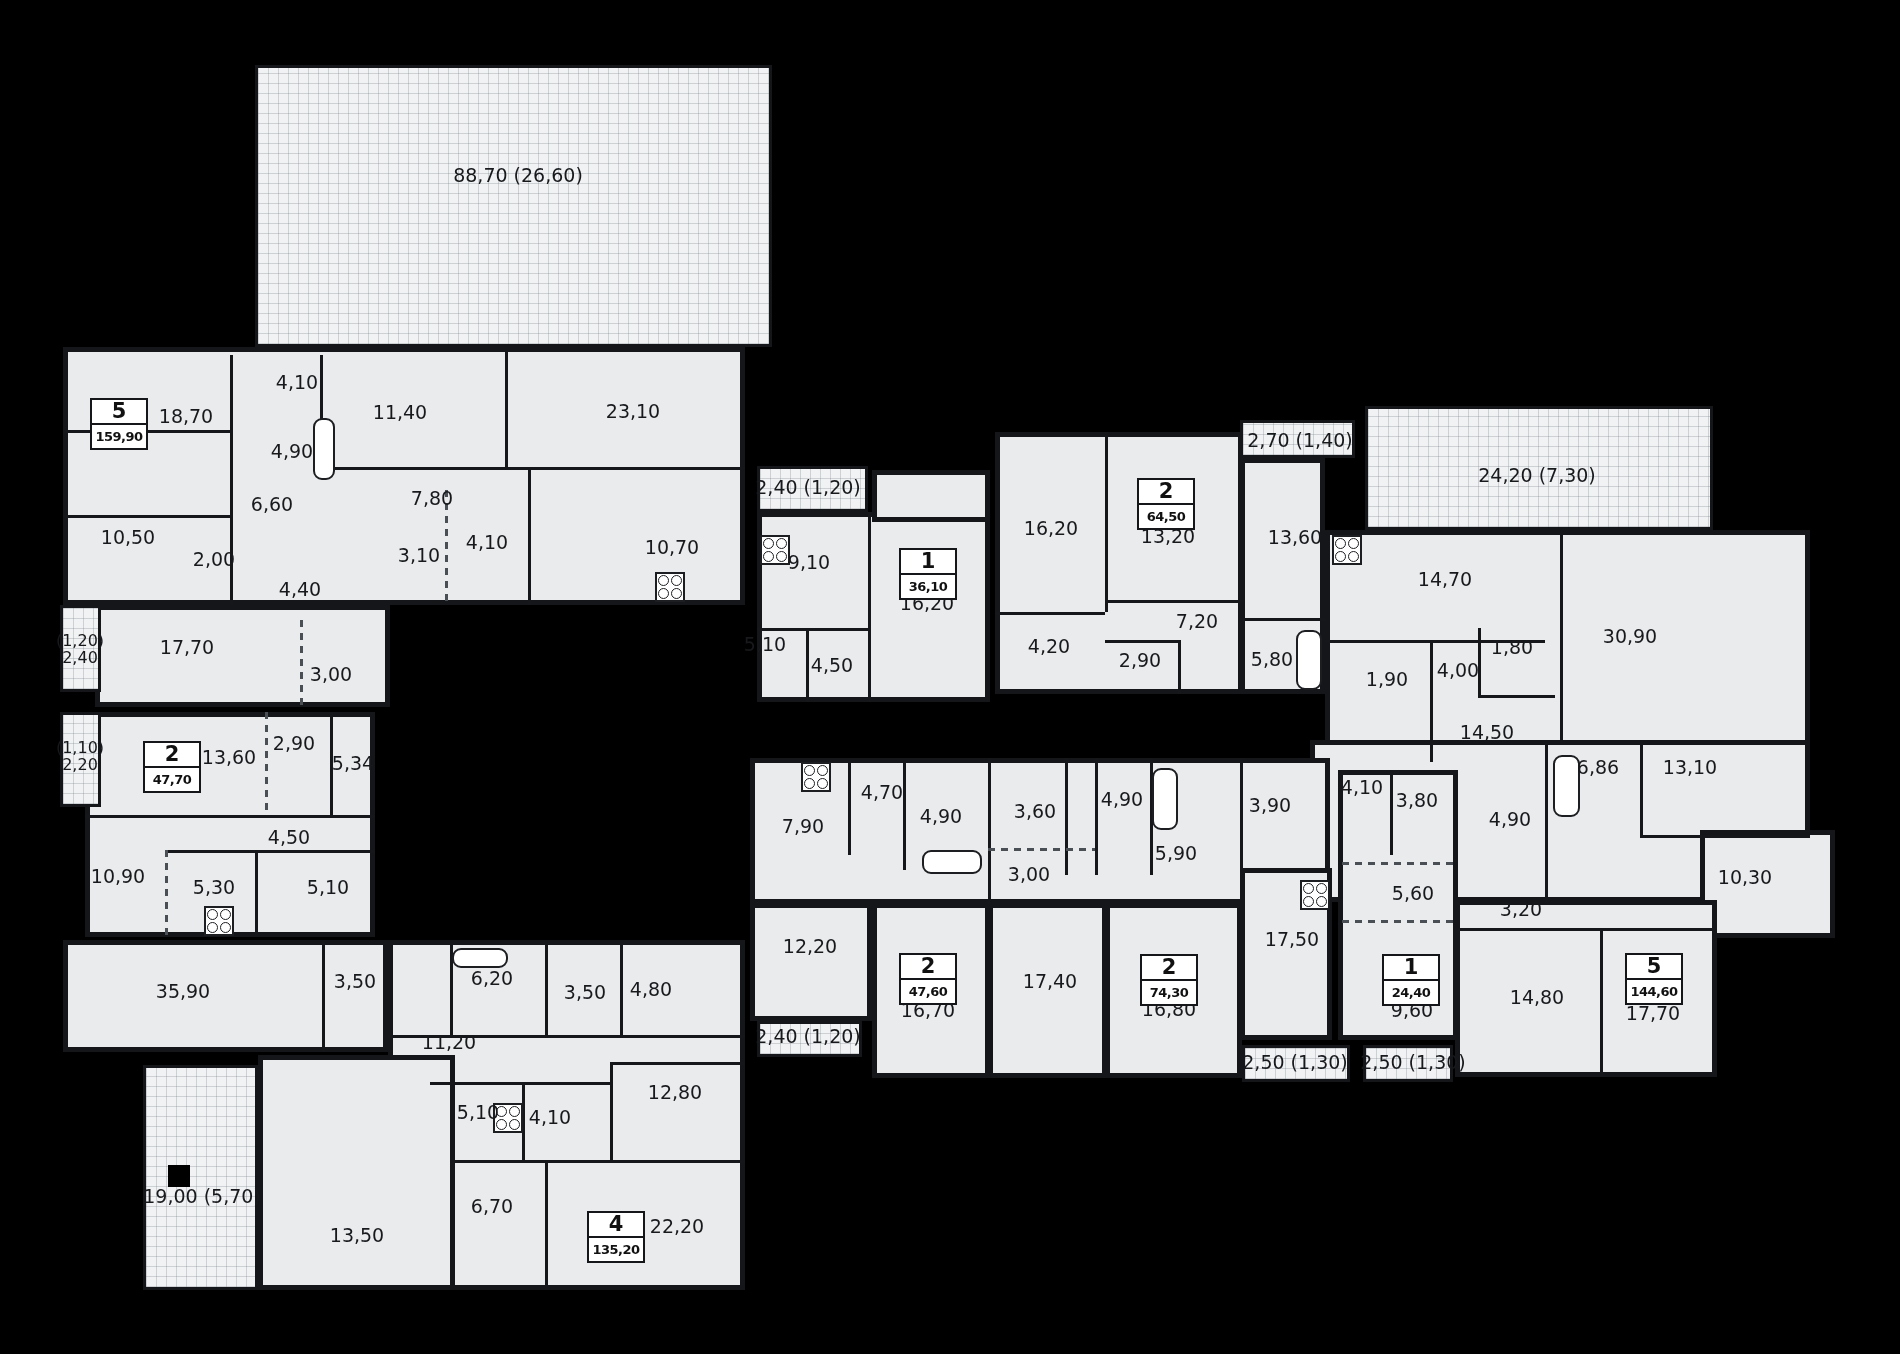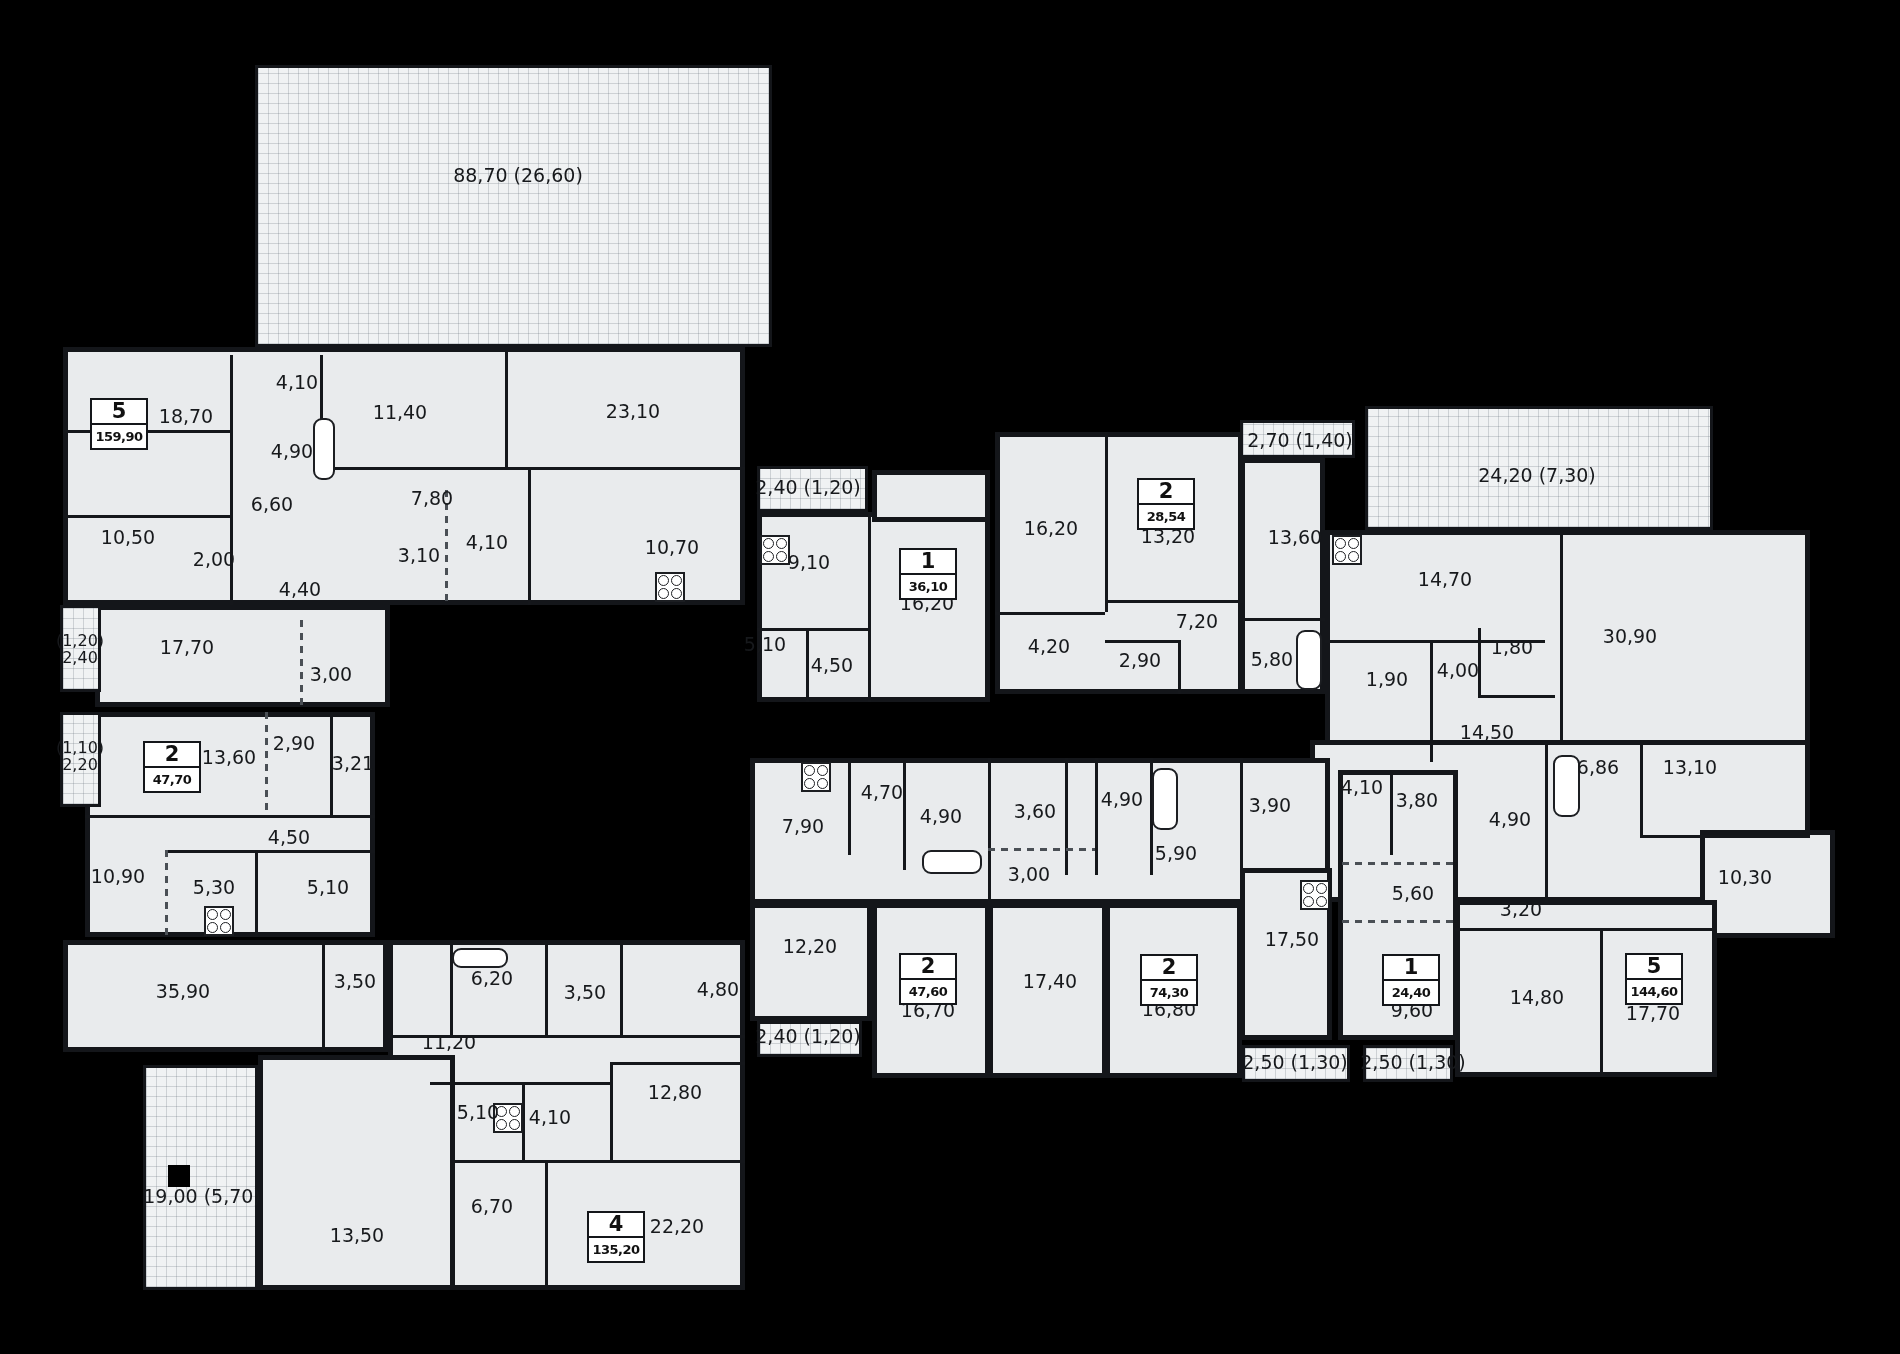--- a/index.html
+++ b/index.html
@@ -180,21 +180,21 @@
     <div class="badge" style="left: 90px; top: 398px;">
       <div class="n">5</div>
       <div class="a">159,90</div>
     </div>
     <div class="badge" style="left: 899px; top: 548px;">
       <div class="n">1</div>
       <div class="a">36,10</div>
     </div>
     <div class="badge" style="left: 1137px; top: 478px;">
       <div class="n">2</div>
-      <div class="a">28,54</div>
+      <div class="a">64,50</div>
     </div>
     <div class="badge" style="left: 143px; top: 741px;">
       <div class="n">2</div>
       <div class="a">47,70</div>
     </div>
     <div class="badge" style="left: 899px; top: 953px;">
       <div class="n">2</div>
       <div class="a">47,60</div>
     </div>
     <div class="badge" style="left: 1140px; top: 954px;">
@@ -264,30 +264,30 @@
     <div class="label" style="left: 1122px; top: 800px;">4,90</div>
     <div class="label" style="left: 1176px; top: 854px;">5,90</div>
     <div class="label" style="left: 1270px; top: 806px;">3,90</div>
     <div class="label" style="left: 1292px; top: 940px;">17,50</div>
     <div class="label" style="left: 810px; top: 947px;">12,20</div>
     <div class="label" style="left: 928px; top: 1011px;">16,70</div>
     <div class="label" style="left: 1050px; top: 982px;">17,40</div>
     <div class="label" style="left: 1169px; top: 1010px;">16,80</div>
     <div class="label" style="left: 229px; top: 758px;">13,60</div>
     <div class="label" style="left: 294px; top: 744px;">2,90</div>
-    <div class="label" style="left: 353px; top: 764px;">3,21</div>
+    <div class="label" style="left: 353px; top: 764px;">5,34</div>
     <div class="label" style="left: 289px; top: 838px;">4,50</div>
     <div class="label" style="left: 118px; top: 877px;">10,90</div>
     <div class="label" style="left: 214px; top: 888px;">5,30</div>
     <div class="label" style="left: 328px; top: 888px;">5,10</div>
     <div class="label" style="left: 183px; top: 992px;">35,90</div>
     <div class="label" style="left: 355px; top: 982px;">3,50</div>
     <div class="label" style="left: 492px; top: 979px;">6,20</div>
     <div class="label" style="left: 585px; top: 993px;">3,50</div>
-    <div class="label" style="left: 718px; top: 990px;">4,80</div>
+    <div class="label" style="left: 651px; top: 990px;">4,80</div>
     <div class="label" style="left: 449px; top: 1043px;">11,20</div>
     <div class="label" style="left: 675px; top: 1093px;">12,80</div>
     <div class="label" style="left: 478px; top: 1113px;">5,10</div>
     <div class="label" style="left: 550px; top: 1118px;">4,10</div>
     <div class="label" style="left: 492px; top: 1207px; text-align: right;">6,70</div>
     <div class="label" style="left: 357px; top: 1236px;">13,50</div>
     <div class="label" style="left: 677px; top: 1227px;">22,20</div>
     <div class="label" style="left: 518px; top: 176px;">88,70 (26,60)</div>
     <div class="label" style="left: 1537px; top: 476px;">24,20 (7,30)</div>
     <div class="label" style="left: 1300px; top: 441px;">2,70 (1,40)</div>

